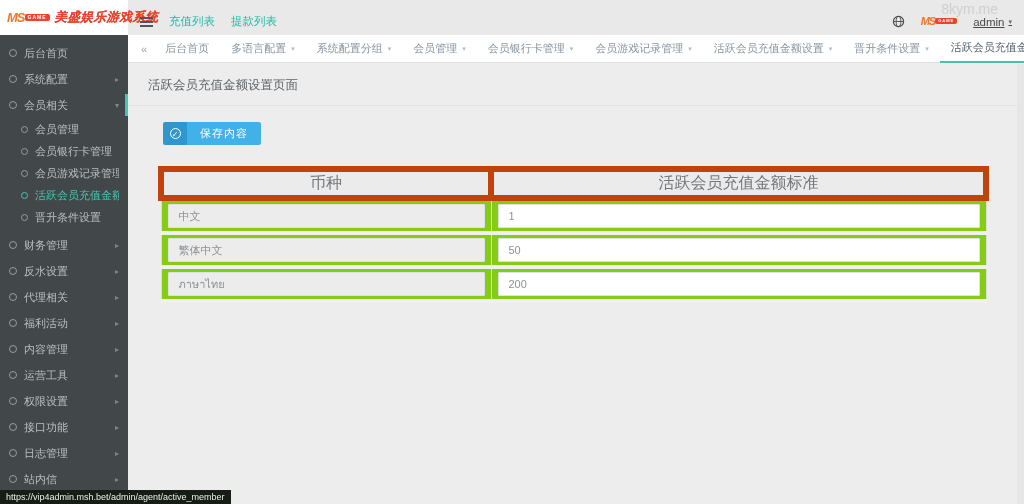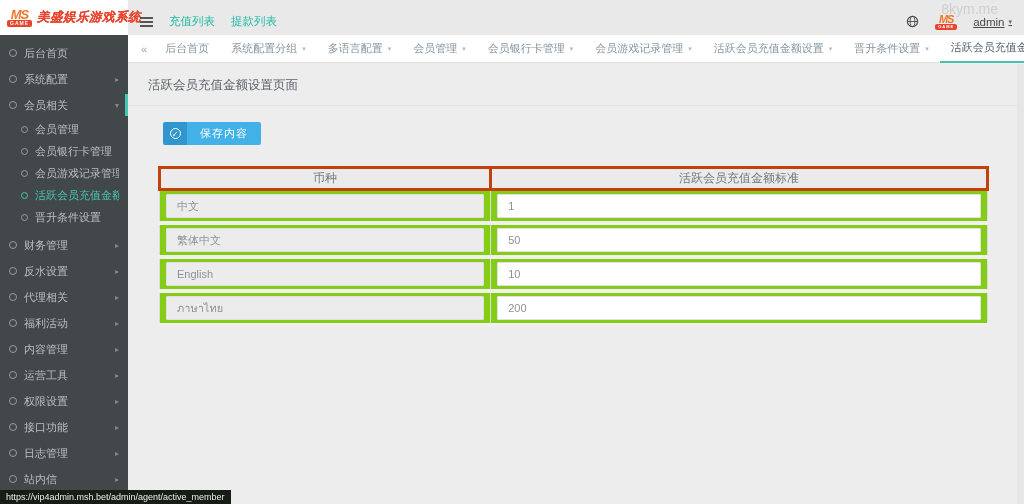--- a/index.html
+++ b/index.html
@@ -6,21 +6,21 @@
   html,body { width:1024px; height:504px; }
   body {
     font-family:"Liberation Sans", sans-serif;
     background:#ededed; position:relative; overflow:hidden;
     font-size:11px; color:#555;
   }
   
   .header { position:absolute; top:0; left:0; right:0; height:35px; background:#e9e9e9; z-index:5; }
   .logo-box { position:absolute; left:0; top:0; width:128px; height:35px; background:#ffffff;
               display:flex; align-items:center; gap:5px; padding-left:7px; }
-  .ms-logo { display:flex; flex-direction:column; align-items:center; line-height:1; }
+  .ms-logo { display:flex; flex-direction:row; align-items:center; line-height:1; }
   .ms-text { color:#f0762a; font-weight:bold; font-style:italic; font-size:13px; letter-spacing:-1px; }
   .game-badge { background:#e8442e; color:#fff; font-size:5px; font-weight:bold;
                 padding:1px 3px; border-radius:2px; margin-top:-1px; letter-spacing:1px; }
   .logo-title { color:#e8442e; font-weight:bold; font-style:italic; font-size:12.5px;
                 letter-spacing:0.5px; white-space:nowrap; text-shadow:0 0 0.5px #e8442e; }
   .topbar { position:absolute; left:128px; right:0; top:0; height:43px;
             display:flex; align-items:center; padding:0 12px; gap:16px; }
   .hamburger { display:inline-flex; flex-direction:column; gap:2px; cursor:pointer; }
   .hamburger span { display:block; width:13px; height:2px; background:#555; }
   .topnav-link { color:#1fbba6; font-size:11.5px; cursor:pointer; text-decoration:none; }
@@ -59,22 +59,22 @@
   .toolbar { margin:16px 35px 0; }
   .save-btn { display:inline-flex; align-items:stretch; height:23px; border:none; border-radius:2px;
               overflow:hidden; font-size:11px; color:#fff; cursor:pointer; padding:0;
               font-family:"Liberation Sans", sans-serif; }
   .save-btn .icon-part { background:#2f97ce; width:24px; display:flex; align-items:center; justify-content:center; }
   .check-circle { width:11px; height:11px; border:1px solid #fff; border-radius:50%;
                   font-size:8px; line-height:11px; text-align:center; color:#fff; }
   .save-btn .label-part { background:#41b1e8; padding:0 13px; display:flex; align-items:center; letter-spacing:1px; }
   .table-wrap { margin:21px 35px 0 30px; }
   table.cfg { width:100%; border-collapse:collapse; table-layout:fixed; }
-  table.cfg th { font-weight:normal; font-size:12px; color:#73787c; background:#ebebeb;
-                 border:3px solid #c2410c; height:17px; padding:1px 12px; }
+  table.cfg th { font-weight:normal; font-size:16px; color:#73787c; background:#ebebeb;
+                 border:6px solid #c2410c; height:17px; padding:1px 12px; }
   table.cfg td { background:#84cc16; padding:3px 6px;
                  border-left:1px solid #dcdcdc; border-right:1px solid #dcdcdc;
                  border-bottom:4px solid #f0f0f0; border-top:1px solid #f0f0f0; }
   .inp { width:100%; height:24px; font-size:11px; color:#8d9296; padding:0 10px;
          border-radius:1px; font-family:"Liberation Sans", sans-serif; }
   .inp.gray { background:#ececec; border:1px solid #e0e0e0; }
   .inp.white { background:#ffffff; border:1px solid #e2e2e2; }
   
   .statusbar { position:absolute; left:0; bottom:0; background:#151d15; color:#e9f0e9;
                font-size:9px; padding:2px 6px; z-index:20; white-space:nowrap; }
@@ -210,25 +210,25 @@
   </div>
 </div>
 
 <div class="main">
   <div class="tabbar">
     <span class="tab-nav-icon">«</span>
     <div class="tab">
       <span>后台首页</span>
     </div>
     <div class="tab">
+      <span>多语言配置</span>
+      <span class="tab-caret">▾</span>
+    </div>
+    <div class="tab">
       <span>系统配置分组</span>
-      <span class="tab-caret">▾</span>
-    </div>
-    <div class="tab">
-      <span>多语言配置</span>
       <span class="tab-caret">▾</span>
     </div>
     <div class="tab">
       <span>会员管理</span>
       <span class="tab-caret">▾</span>
     </div>
     <div class="tab">
       <span>会员银行卡管理</span>
       <span class="tab-caret">▾</span>
     </div>
@@ -279,24 +279,20 @@
       <tbody>
         <tr>
           <td><input class="inp gray" readonly="" value="中文" style=""></td>
           <td><input class="inp white" value="1" style=""></td>
         </tr>
         <tr>
           <td><input class="inp gray" readonly="" value="繁体中文" style=""></td>
           <td><input class="inp white" value="50" style=""></td>
         </tr>
         <tr>
-          <td><input class="inp gray" readonly="" value="English" style=""></td>
-          <td><input class="inp white" value="10" style=""></td>
-        </tr>
-        <tr>
           <td><input class="inp gray" readonly="" value="ภาษาไทย" style=""></td>
           <td><input class="inp white" value="200" style=""></td>
         </tr>
       </tbody>
     </table>
   </div>
   <div class="scroll-track"></div>
 </div>
 
 <div class="statusbar">https://vip4admin.msh.bet/admin/agent/active_member</div>

